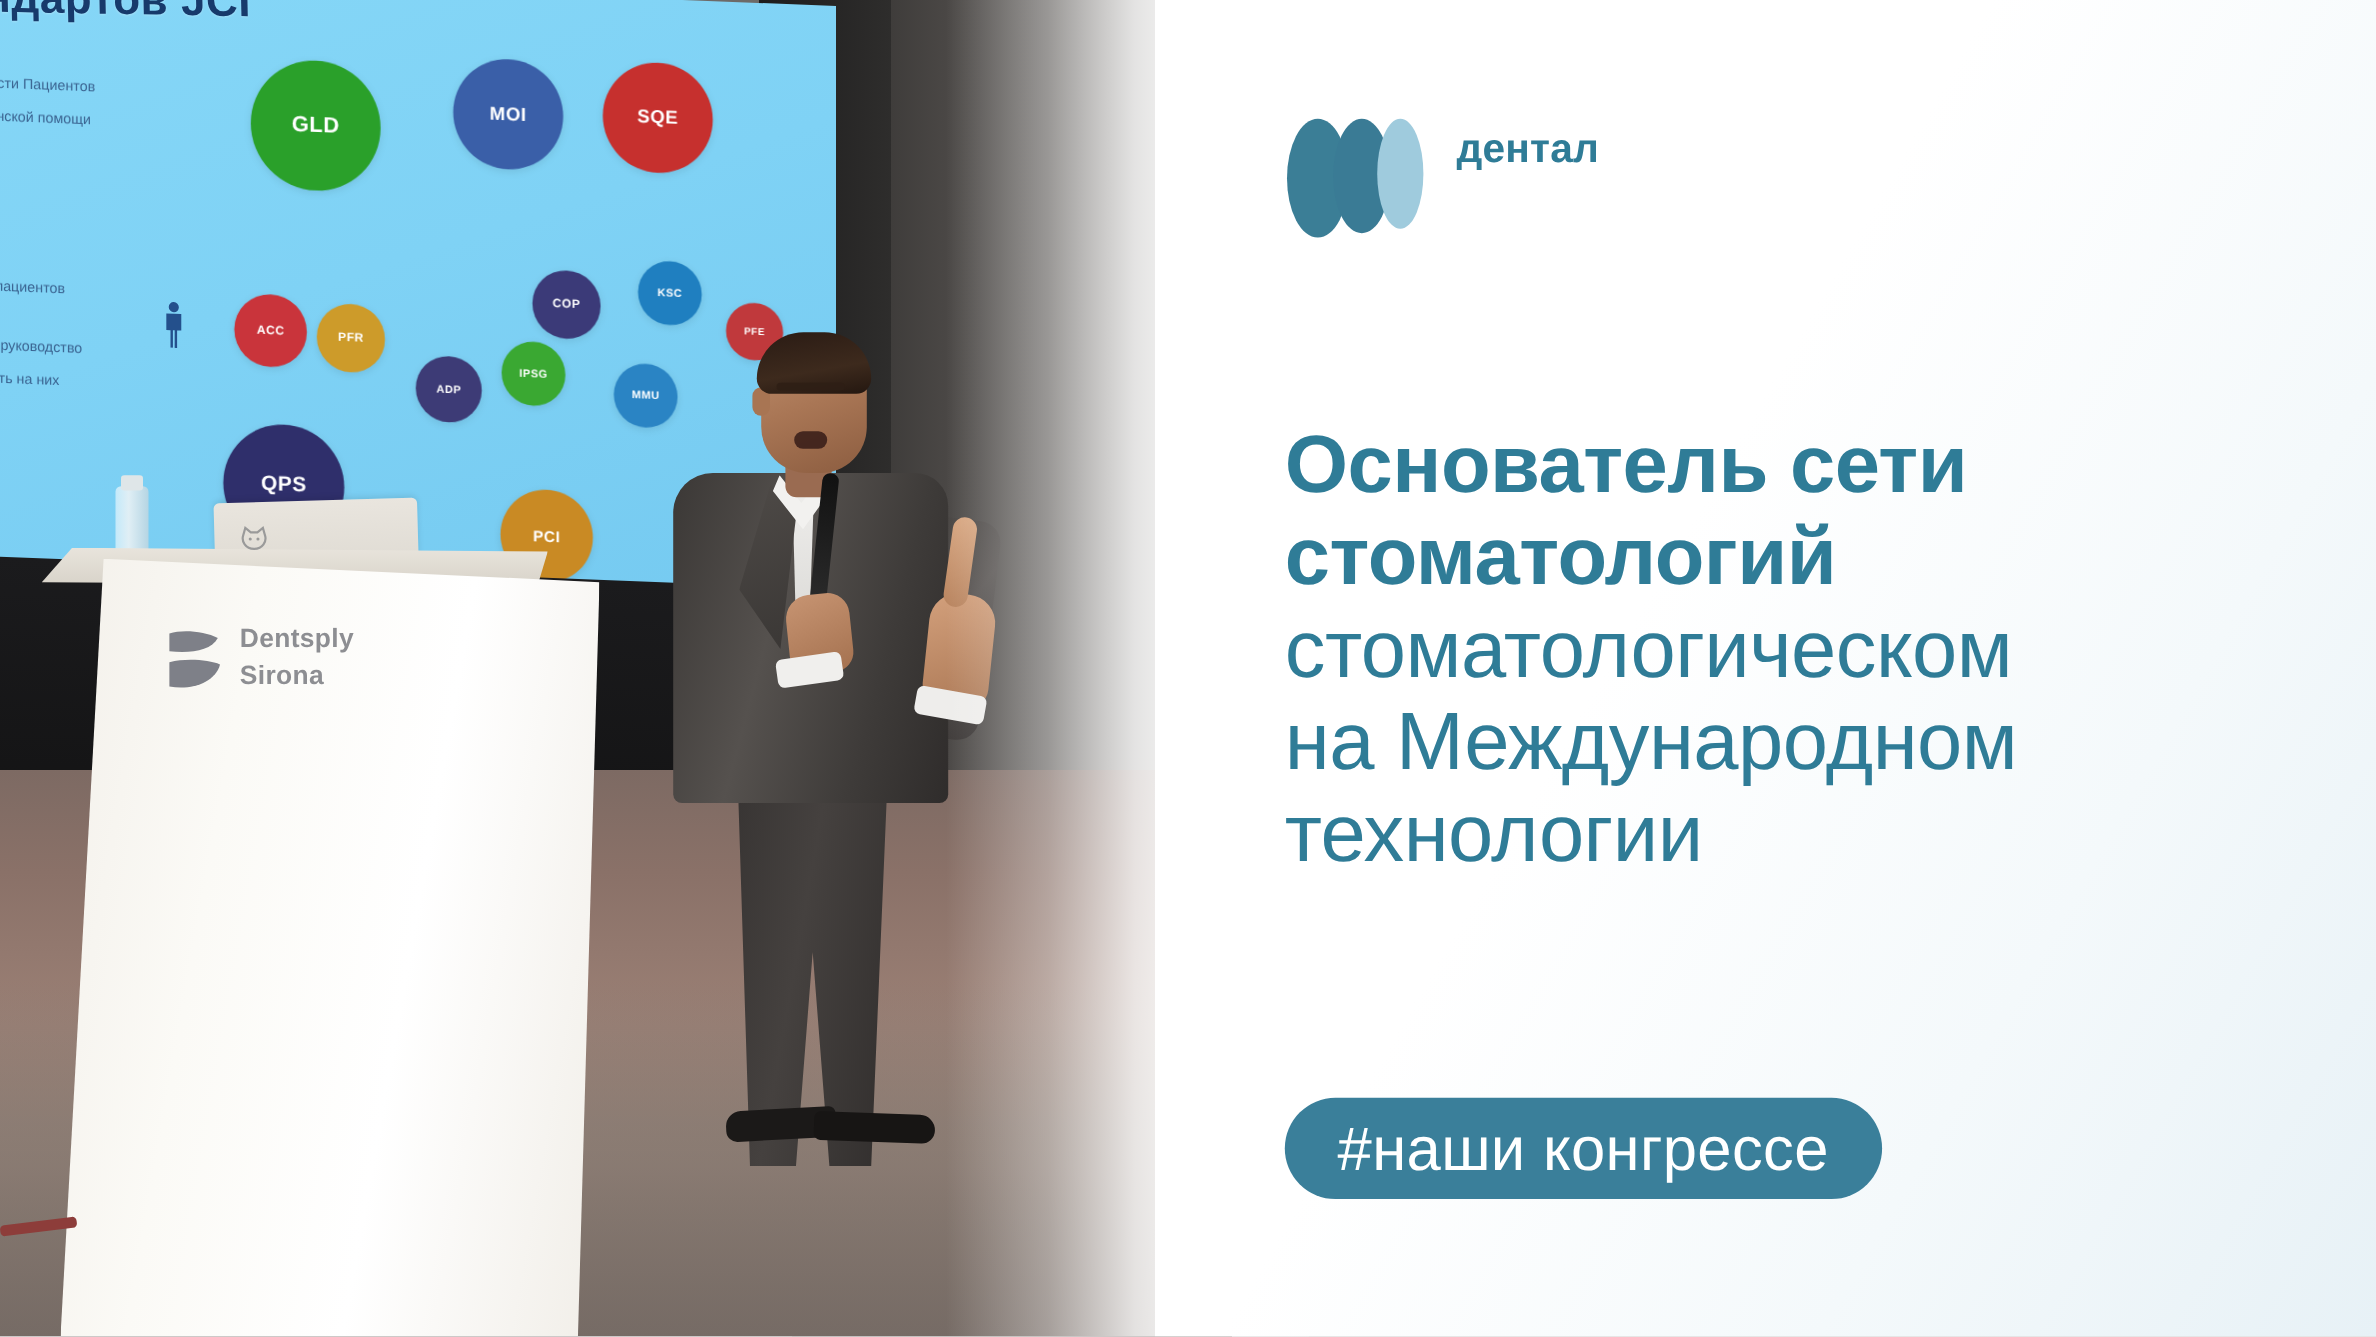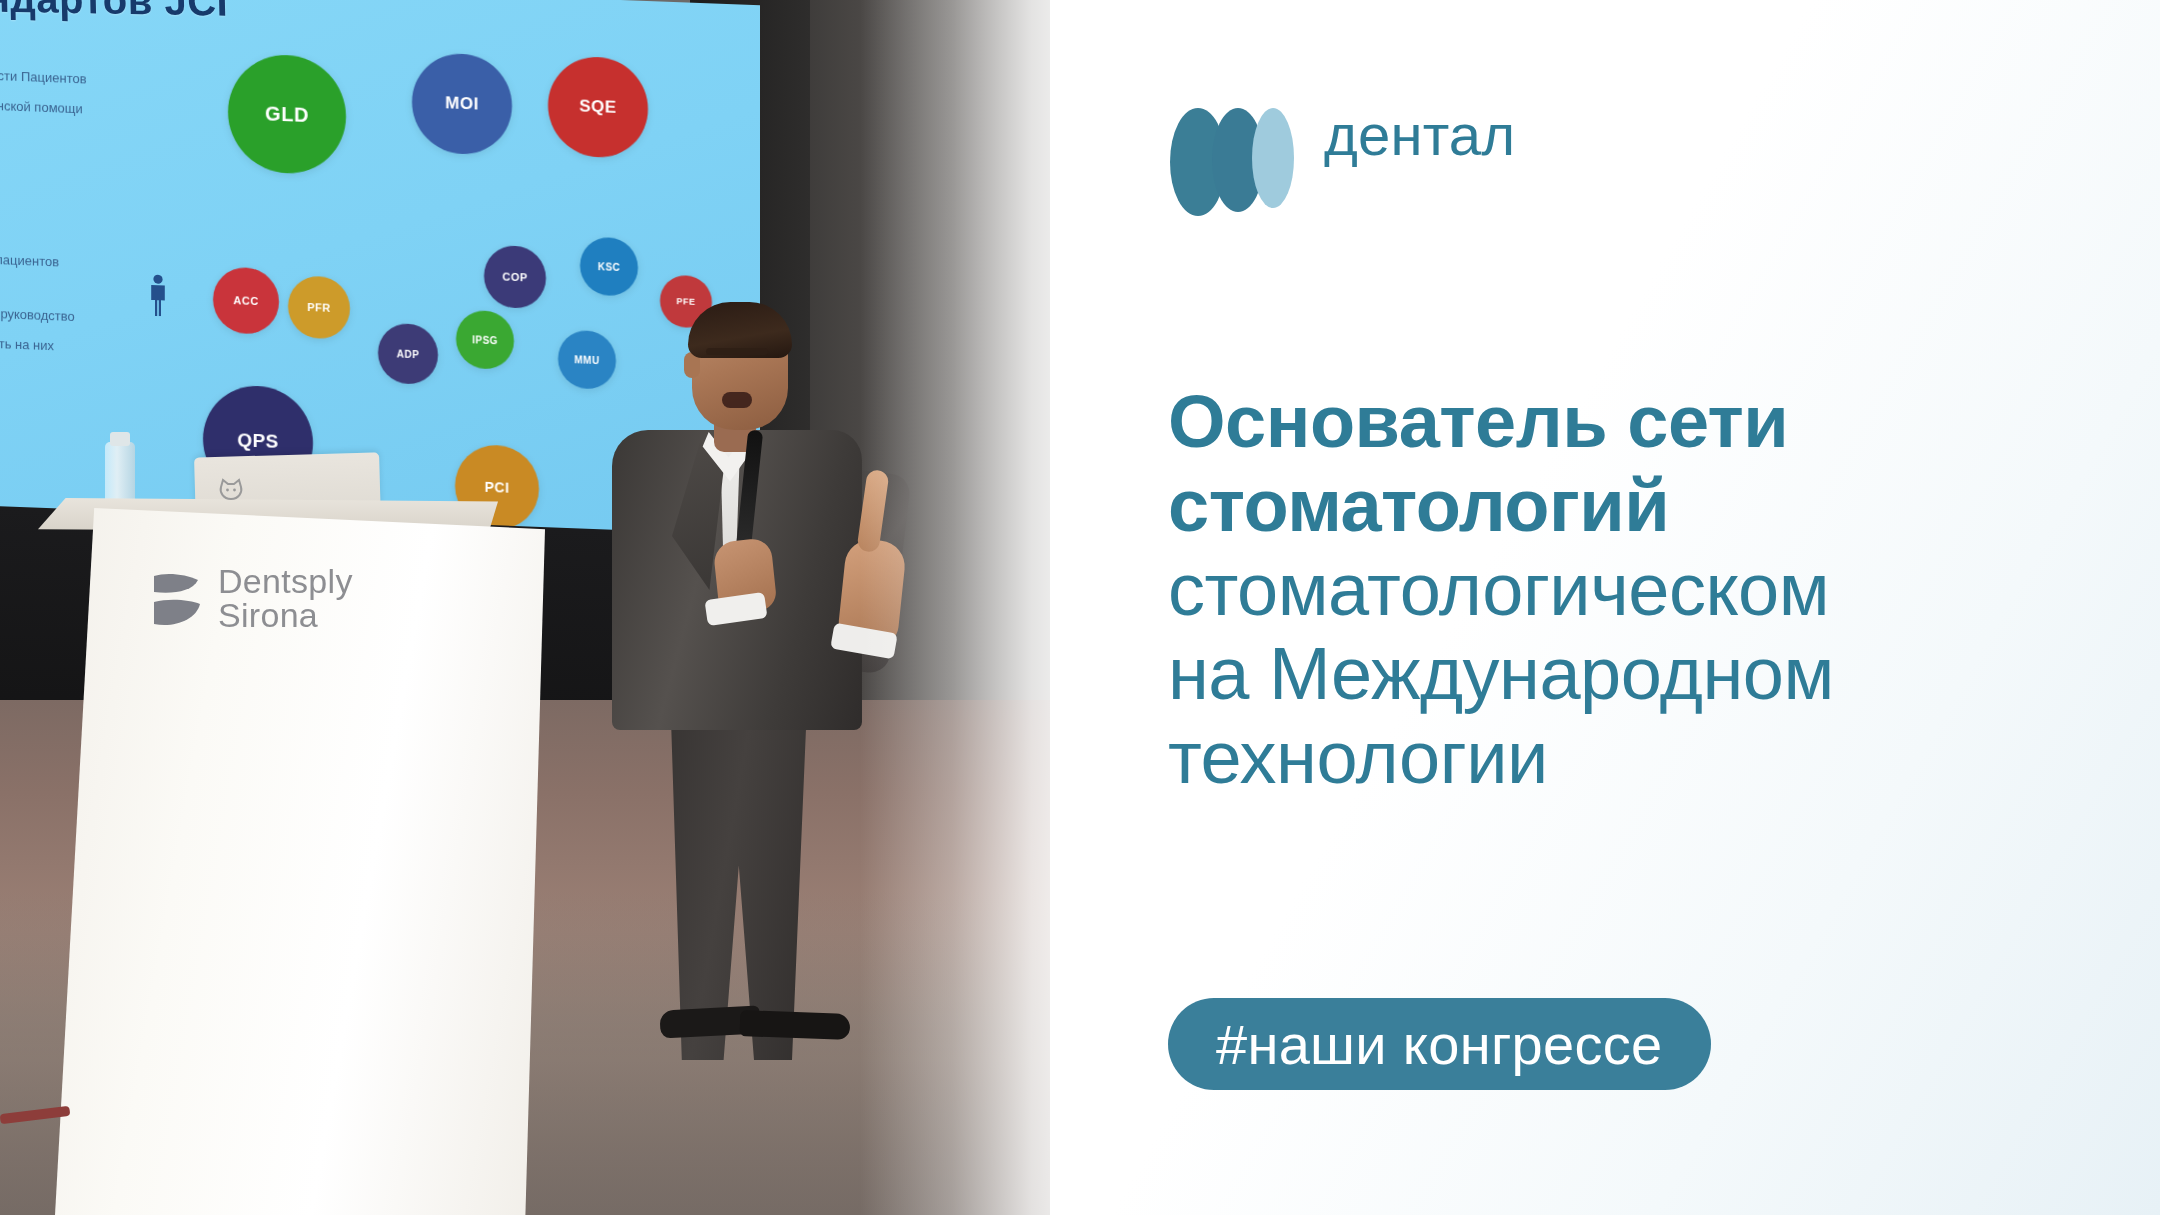--- a/index.html
+++ b/index.html
@@ -87,21 +87,21 @@
     position:absolute;left:38px;top:498px;width:460px;height:34px;
     background:linear-gradient(180deg,#e8e4dc 0%,#d8d3c9 100%);
     clip-path:polygon(6% 0%, 100% 10%, 98% 100%, 0% 92%);
   }
   .podium-logo{
     position:absolute;left:152px;top:560px;width:230px;height:86px;
   }
   .ds-mark{position:absolute;left:0;top:10px;width:52px;height:62px;}
   .ds-text{
     position:absolute;left:66px;top:4px;
-    color:#8d8e92;font-size:34px;line-height:34px;font-weight:400;
+    color:#8d8e92;font-size:24px;line-height:34px;font-weight:700;
     letter-spacing:.3px;filter:blur(.35px);
   }
   
   .laptop-screen{
     position:absolute;left:195px;top:455px;width:185px;height:68px;
     background:linear-gradient(180deg,#e9e5de 0%,#dedad2 100%);
     border-radius:5px 5px 0 0;
     transform:rotate(-1.6deg);
     box-shadow:0 -2px 6px rgba(0,0,0,.10);
   }
@@ -236,21 +236,21 @@
   .panel{
     position:absolute;left:1050px;top:0;width:1110px;height:1215px;
     background:linear-gradient(120deg,#ffffff 0%,#ffffff 42%,#f4f9fb 72%,#e7f1f6 100%);
   }
 
   .logo{position:absolute;left:120px;top:108px;display:flex;align-items:flex-start;}
   .logo-marks{position:relative;width:130px;height:108px;flex:0 0 auto;}
   .logo-marks .el{position:absolute;top:0;border-radius:50%;}
   .logo-words{margin-left:24px;padding-top:4px;}
   .logo-word-1{
-    font-size:58px;line-height:46px;font-weight:400;color:#2f7c97;letter-spacing:.2px;
+    font-size:37px;line-height:46px;font-weight:700;color:#2f7c97;letter-spacing:.2px;
   }
   .logo-word-2{
     font-size:62px;line-height:66px;font-weight:700;color:#2f7c97;letter-spacing:1px;
   }
 
   .headline{position:absolute;left:118px;top:380px;width:880px;}
   .hl-bold{
     font-size:74px;line-height:84px;font-weight:700;color:#2f7c97;letter-spacing:-.5px;
   }
   .hl-reg{

